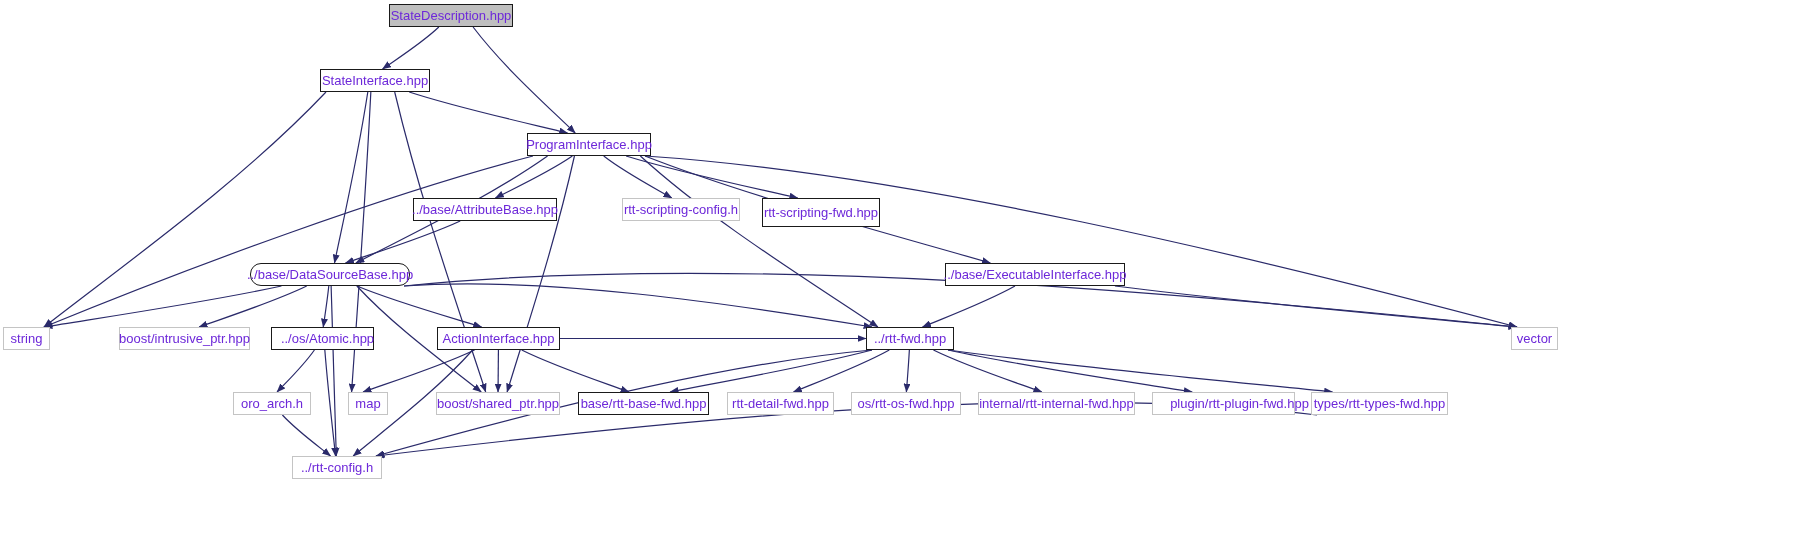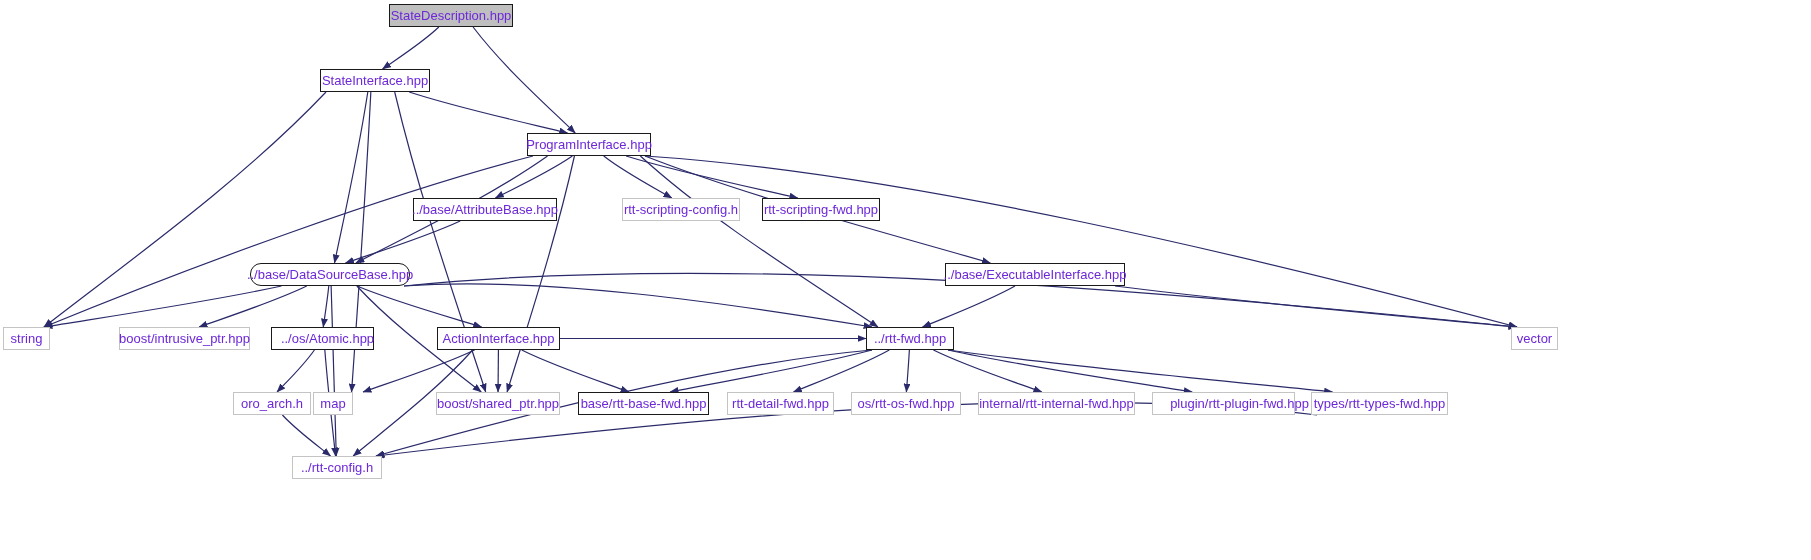--- a/index.html
+++ b/index.html
@@ -118,21 +118,21 @@
       </div>
       <div class="node thick" style="left: 527px; top: 133px; width: 124px; height: 23px;">
         <span class="node-label">ProgramInterface.hpp</span>
       </div>
       <div class="node thick" style="left: 413px; top: 198px; width: 144px; height: 23px;">
         <span class="node-label">../base/AttributeBase.hpp</span>
       </div>
       <div class="node light" style="left: 622px; top: 198px; width: 118px; height: 23px;">
         <span class="node-label">rtt-scripting-config.h</span>
       </div>
-      <div class="node thick" style="left: 762px; top: 198px; width: 118px; height: 23px;">
+      <div class="node thick" style="left: 762px; top: 198px; width: 118px; height: 29px;">
         <span class="node-label">rtt-scripting-fwd.hpp</span>
       </div>
       <div class="node thick" style="left: 250px; top: 263px; width: 160px; height: 23px; border-radius: 11px;">
         <span class="node-label">../base/DataSourceBase.hpp</span>
       </div>
       <div class="node thick" style="left: 945px; top: 263px; width: 180px; height: 23px;">
         <span class="node-label">../base/ExecutableInterface.hpp</span>
       </div>
       <div class="node light" style="left: 3px; top: 327px; width: 47px; height: 23px;">
         <span class="node-label">string</span>
@@ -148,21 +148,21 @@
       </div>
       <div class="node thick" style="left: 866px; top: 327px; width: 88px; height: 23px;">
         <span class="node-label">../rtt-fwd.hpp</span>
       </div>
       <div class="node light" style="left: 1511px; top: 327px; width: 47px; height: 23px; text-align: center;">
         <span class="node-label">vector</span>
       </div>
       <div class="node light" style="left: 233px; top: 392px; width: 78px; height: 23px;">
         <span class="node-label">oro_arch.h</span>
       </div>
-      <div class="node light" style="left: 313px; top: 392px; width: 40px; height: 23px;">
+      <div class="node light" style="left: 348px; top: 392px; width: 40px; height: 23px;">
         <span class="node-label">map</span>
       </div>
       <div class="node light" style="left: 436px; top: 392px; width: 124px; height: 23px;">
         <span class="node-label">boost/shared_ptr.hpp</span>
       </div>
       <div class="node thick" style="left: 578px; top: 392px; width: 131px; height: 23px;">
         <span class="node-label">base/rtt-base-fwd.hpp</span>
       </div>
       <div class="node light" style="left: 727px; top: 392px; width: 107px; height: 23px;">
         <span class="node-label">rtt-detail-fwd.hpp</span>

